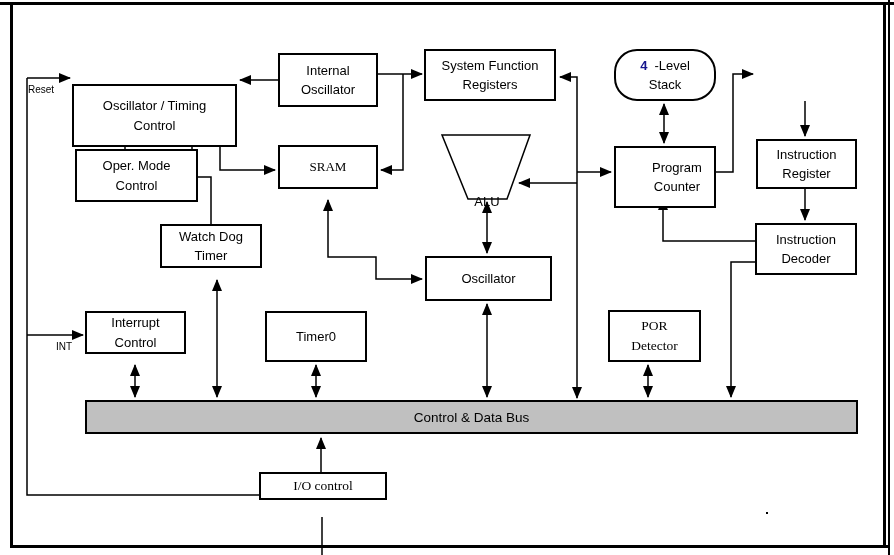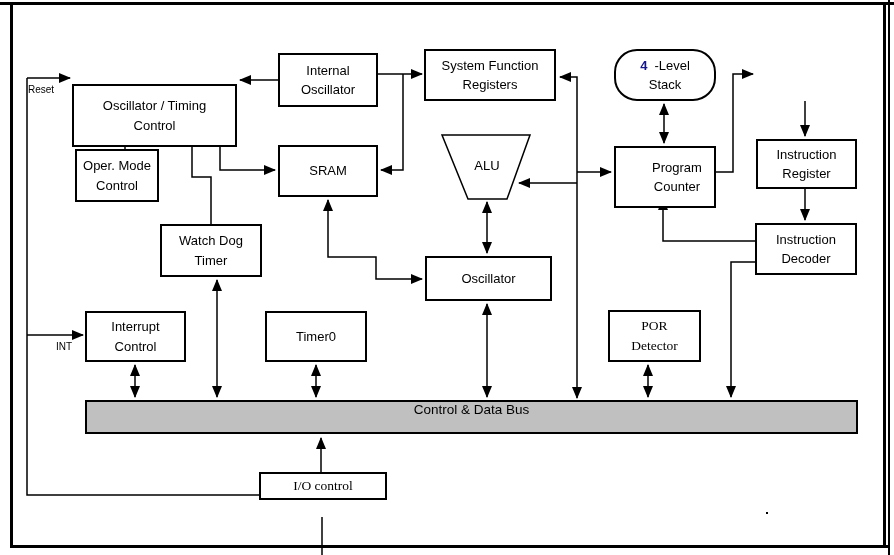--- a/index.html
+++ b/index.html
@@ -8,28 +8,28 @@
   
   .frame{position:absolute;background:#000;}
   
   svg.wires{position:absolute;left:0;top:0;z-index:2;}
   svg.wires polyline, svg.wires polygon{fill:none;stroke:#000;stroke-width:1.5;}
   svg.wires polygon.shape{fill:#fff;stroke:#000;stroke-width:1.5;}
   
   .node{position:absolute;z-index:3;box-sizing:border-box;background:#fff;border:2px solid #000;
         display:flex;align-items:center;justify-content:center;text-align:center;
         font-size:13px;line-height:1.5;white-space:pre-line;}
-  .node.noborder{border:none;background:transparent;z-index:4;}
+  .node.noborder{border:none;background:transparent;z-index:4;margin-top:36px;}
   .node.serif{font-family:"Liberation Serif",serif;font-size:13.5px;}
   .stack-num{font-weight:bold;color:#14148c;margin-right:7px;}
   .floatlabel{position:absolute;z-index:3;font-size:10px;}
   
   #bus{position:absolute;left:85px;top:400px;width:773px;height:34px;z-index:1;
        background:#c0c0c0;border:2px solid #000;box-sizing:border-box;
-       display:flex;align-items:flex-start;justify-content:center;font-size:13.5px;}
+       display:flex;align-items:center;justify-content:center;font-size:13.5px;}
   .dot{position:absolute;width:2px;height:2px;background:#000;z-index:3;}
 </style>
 </head>
 <body>
 
 <div id="stage">
 
   <div class="frame" style="left:0;top:2px;width:894px;height:3px;"></div>
   <div class="frame" style="left:10px;top:2px;width:3px;height:546px;"></div>
   <div class="frame" style="left:10px;top:545px;width:880px;height:3px;"></div>
@@ -90,50 +90,50 @@
 Registers</span>
   </div>
   <div class="node" style="left:278px;top:53px;width:100px;height:54px;">
     <span>Internal
 Oscillator</span>
   </div>
   <div class="node" style="left:614px;top:49px;width:102px;height:52px;border-radius:23px;">
     <span><b class="stack-num">4</b><span>-Level
 Stack</span></span>
   </div>
-  <div class="node" style="left:75px;top:149px;width:84px;height:53px;">
+  <div class="node" style="left:75px;top:149px;width:123px;height:53px;">
     <span>Oper. Mode
 Control</span>
   </div>
-  <div class="node" style="left:278px;top:145px;width:100px;height:52px;">
+  <div class="node" style="left:278px;top:145px;width:100px;height:44px;font-family:Liberation Serif, serif;">
     <span>SRAM</span>
   </div>
   <div class="node noborder" style="left:452px;top:153px;width:70px;height:26px;">
     <span>ALU</span>
   </div>
   <div class="node" style="left:614px;top:146px;width:102px;height:62px;padding-left:24px;">
     <span>Program
 Counter</span>
   </div>
   <div class="node" style="left:756px;top:139px;width:101px;height:50px;">
     <span>Instruction
 Register</span>
   </div>
-  <div class="node" style="left:160px;top:224px;width:102px;height:53px;">
+  <div class="node" style="left:160px;top:224px;width:102px;height:44px;">
     <span>Watch Dog
 Timer</span>
   </div>
   <div class="node" style="left:755px;top:223px;width:102px;height:52px;">
     <span>Instruction
 Decoder</span>
   </div>
   <div class="node" style="left:425px;top:256px;width:127px;height:45px;">
     <span>Oscillator</span>
   </div>
-  <div class="node" style="left:85px;top:311px;width:101px;height:51px;">
+  <div class="node" style="left:85px;top:311px;width:101px;height:43px;">
     <span>Interrupt
 Control</span>
   </div>
   <div class="node" style="left:265px;top:311px;width:102px;height:51px;">
     <span>Timer0</span>
   </div>
   <div class="node serif" style="left:608px;top:310px;width:93px;height:52px;">
     <span>POR
 Detector</span>
   </div>

